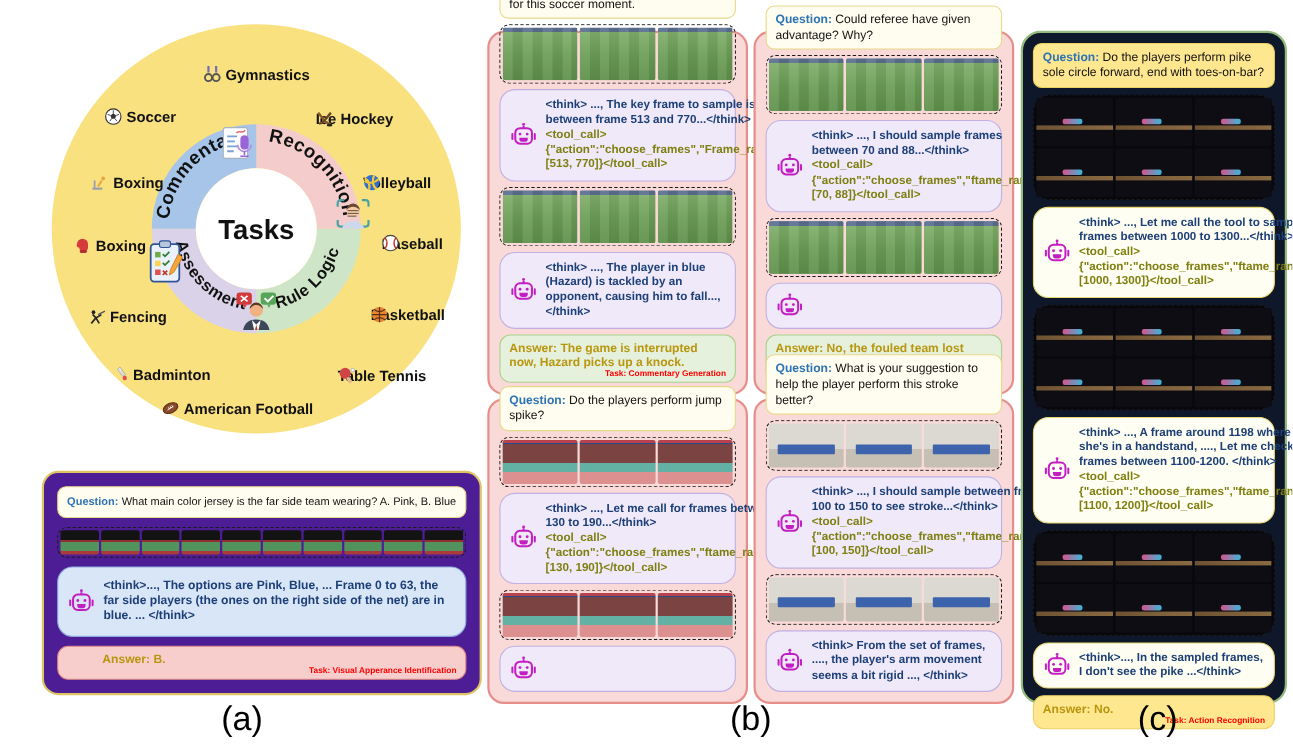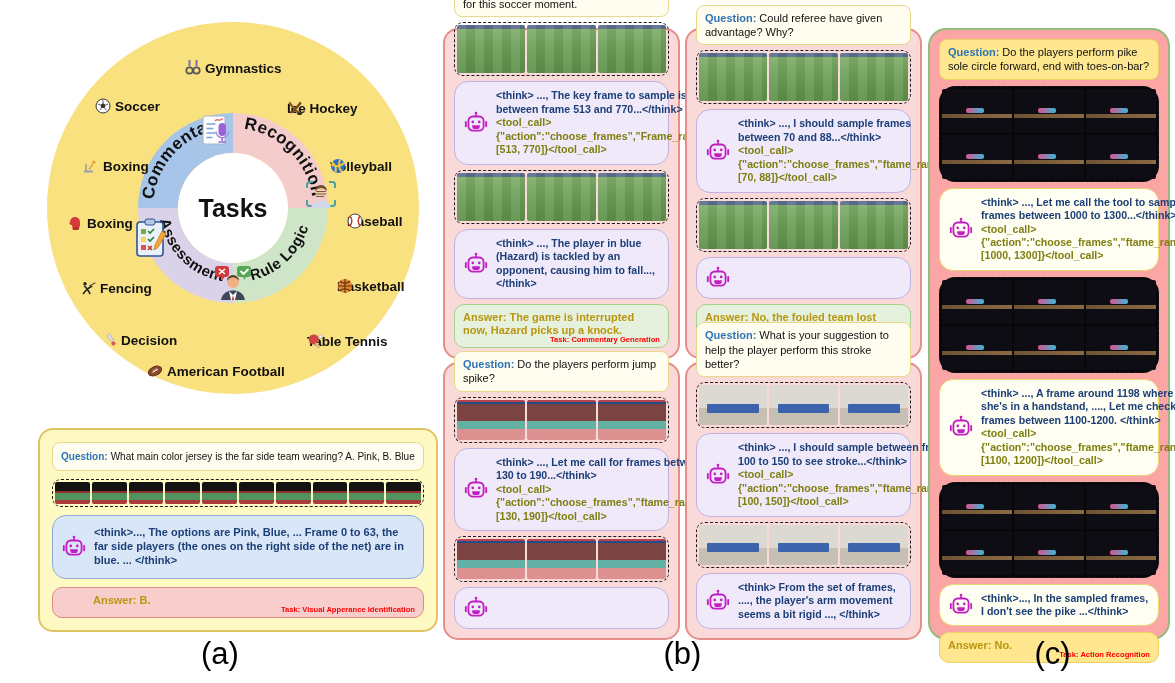--- a/index.html
+++ b/index.html
@@ -12,24 +12,24 @@
   .seg-label{font-weight:bold;font-size:17px;letter-spacing:.5px;fill:#111;}
   .center-label{font-weight:bold;font-size:25px;fill:#111;}
   .sport{position:absolute;display:flex;align-items:center;gap:4px;
     font-size:13.5px;font-weight:600;white-space:nowrap;}
   .sicon{width:16px;height:16px;display:inline-block;flex:none;}
   .sicon svg{width:16px;height:16px;display:block;}
 
   
   .card{position:absolute;box-sizing:border-box;display:flex;flex-direction:column;
     border-radius:15px;padding:9px;gap:5px;}
-  .card-a{left:38px;top:428px;width:400px;height:204px;background:#fef9c3;
+  .card-a{left:38px;top:428px;width:400px;height:204px;background:#4c1d95;
     border:2px solid #dfc463;padding:12px;gap:8px;}
   .b-card{width:237px;background:#f9dad8;border:2px solid #e58e8a;justify-content:flex-end;}
-  .card-c{left:928px;top:28px;width:242px;height:612px;background:#fca5a5;
+  .card-c{left:928px;top:28px;width:242px;height:612px;background:#0f172a;
     border:2.5px solid #94bb7d;border-radius:18px;gap:6px;}
 
   .qbox{box-sizing:border-box;border-radius:8px;padding:5px 8px;font-size:11px;
     line-height:1.3;background:#fffdf0;border:1.5px solid #e8d88a;}
   .card-a .qbox{font-size:10px;white-space:nowrap;overflow:hidden;padding:7px 8px;}
   .card-c .qbox{background:#ffe790;border-color:#ecd263;}
   .qlabel{color:#2e74b5;font-weight:bold;margin-right:3px;}
 
   .strip{position:relative;display:flex;gap:2px;border:1.6px dashed #1a1a1a;
     border-radius:9px;padding:2px;flex:none;box-sizing:border-box;}
@@ -246,21 +246,21 @@
         </span>
       </div>
     <div class="sport" style="left:66px;top:324px">
       <span class="sicon">
           <svg viewBox="0 0 16 16">
             <path d="M8 1.6l5.2 7.2-2.4 1.6L5.8 4z" fill="#eee" stroke="#999" stroke-width=".6"></path>
             <path d="M6.6 3l5 6.8M9 2.2l3.2 8.2" stroke="#bbb" stroke-width=".5"></path>
             <circle cx="12.4" cy="11.6" r="2" fill="#d9534f"></circle>
           </svg>
         </span>
-      <span>Decision</span>
+      <span>Badminton</span>
       </div>
     <div class="sport" style="left:112px;top:355px">
       <span class="sicon">
           <svg viewBox="0 0 16 16">
             <ellipse cx="8" cy="8" rx="7" ry="4.3" transform="rotate(-25 8 8)" fill="#8a4a2b" stroke="#5e2f18"></ellipse>
             <path d="M5.4 9.6l5.2-3.2M6.2 7.3l1 1.6M7.7 6.4l1 1.6M9.2 5.5l1 1.6" stroke="#fff" stroke-width=".9" fill="none"></path>
           </svg>
         </span>
       <span>American Football</span>
       </div>

